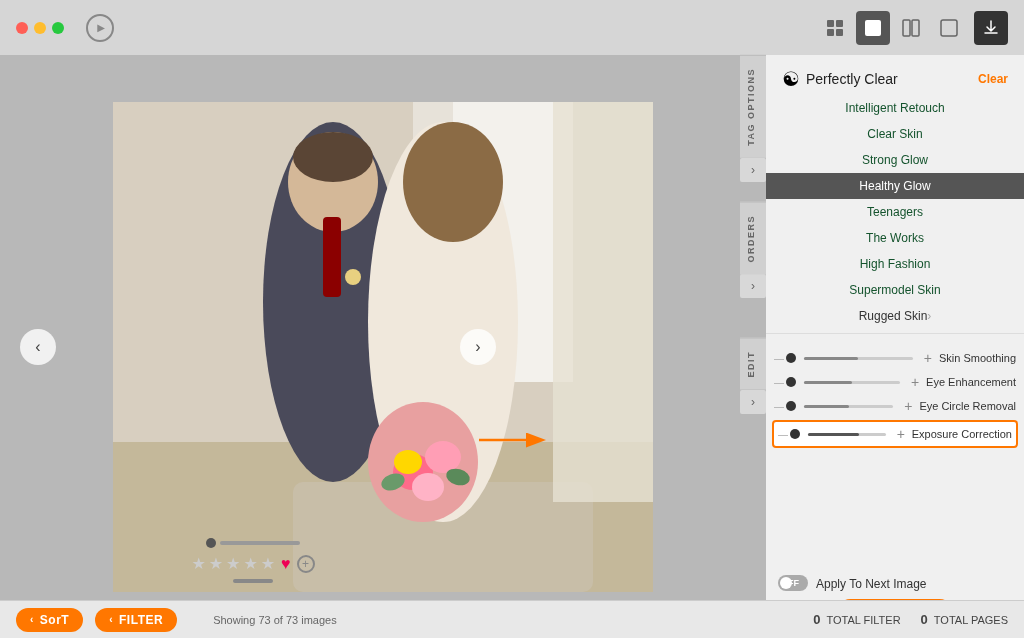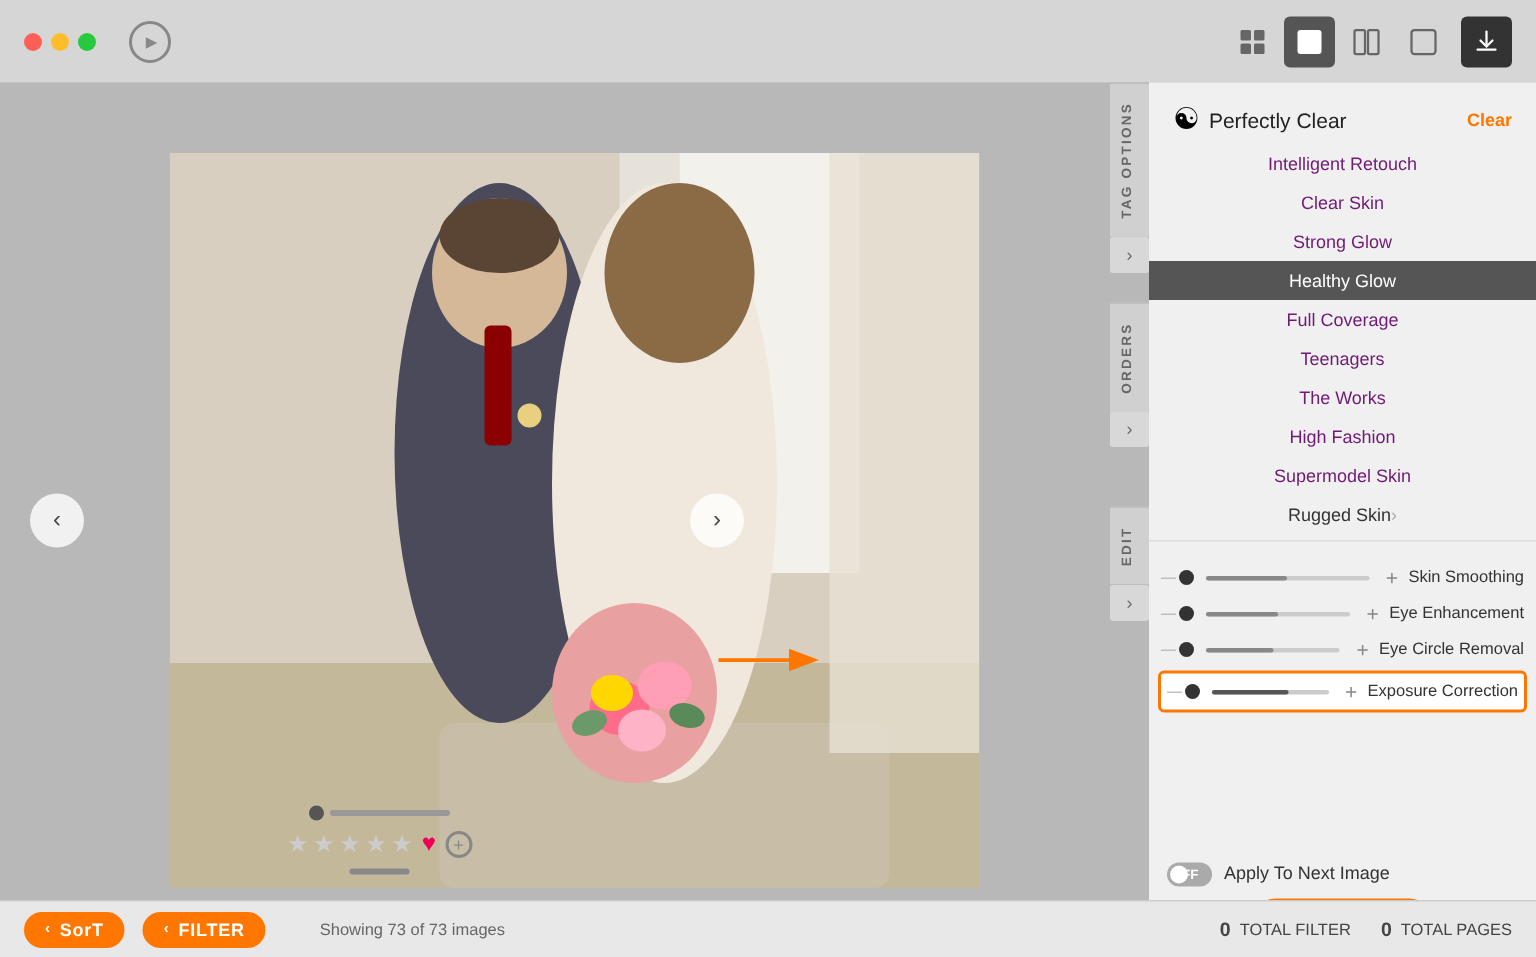--- a/index.html
+++ b/index.html
@@ -86,21 +86,21 @@
       padding: 12px 16px 4px; display: flex; align-items: center; justify-content: space-between;
     }
     .panel-logo { display: flex; align-items: center; gap: 6px; }
     .logo-icon { font-size: 20px; }
     .panel-title { font-size: 14px; font-weight: 400; color: #222; }
     .clear-btn { font-size: 12px; color: #f70; cursor: pointer; font-weight: 600; }
 
     
     .preset-list { display: flex; flex-direction: column; }
     .preset-item {
-      padding: 6px 16px; font-size: 12px; color: #701a75; cursor: pointer;
+      padding: 6px 16px; font-size: 12px; color: #14532d; cursor: pointer;
       text-align: center;
     }
     .preset-item.active { background: #555; color: #fff; }
     .preset-item-arrow {
       display: flex; justify-content: center; align-items: center;
       padding: 6px 16px; font-size: 12px; color: #333; cursor: pointer;
     }
 
     
     .sliders-section { padding: 8px 0; }
@@ -114,21 +114,21 @@
     }
     .slider-track-filled { height: 100%; background: #888; border-radius: 2px; }
     .slider-plus { font-size: 14px; color: #888; width: 14px; text-align: center; cursor: pointer; }
     .slider-label { font-size: 11px; color: #333; white-space: nowrap; }
 
     
     .bottom-controls {
       padding: 8px 12px; display: flex; flex-direction: column; gap: 8px;
       margin-top: auto;
     }
-    .apply-row { display: flex; align-items: flex-start; gap: 8px; }
+    .apply-row { display: flex; align-items: flex-end; gap: 8px; }
     .toggle-off {
       width: 30px; height: 16px; border-radius: 8px; background: #aaa;
       position: relative; display: flex; align-items: center; padding: 2px;
       cursor: pointer;
     }
     .toggle-thumb { width: 12px; height: 12px; border-radius: 50%; background: #fff; }
     .toggle-label { font-size: 9px; color: #fff; position: absolute; left: 3px; font-weight: 700; }
     .apply-text { font-size: 12px; color: #333; }
     .sync-btn {
       background: #f70; color: #fff; border: none; border-radius: 20px;
@@ -308,21 +308,20 @@
         <span class="panel-title">Perfectly Clear</span>
       </div>
       <span class="clear-btn">Clear</span>
     </div>
 
     <div class="preset-list">
       <div class="preset-item">Intelligent Retouch</div>
       <div class="preset-item">Clear Skin</div>
       <div class="preset-item">Strong Glow</div>
       <div class="preset-item active">Healthy Glow</div>
-      <div class="preset-item">Full Coverage</div>
       <div class="preset-item">Teenagers</div>
       <div class="preset-item">The Works</div>
       <div class="preset-item">High Fashion</div>
       <div class="preset-item">Supermodel Skin</div>
       <div class="preset-item-arrow">
         <span>Rugged Skin</span>
         <span style="font-size:12px;color:#aaa;">›</span>
       </div>
     </div>
 

